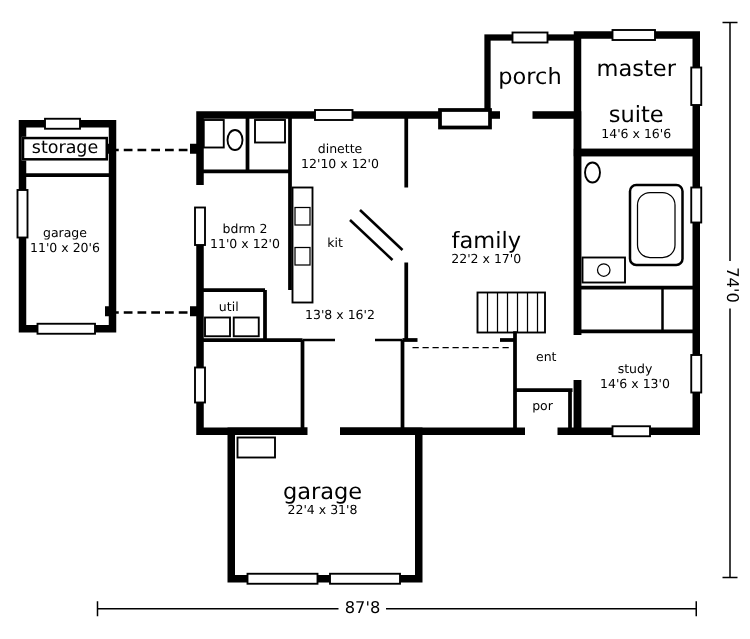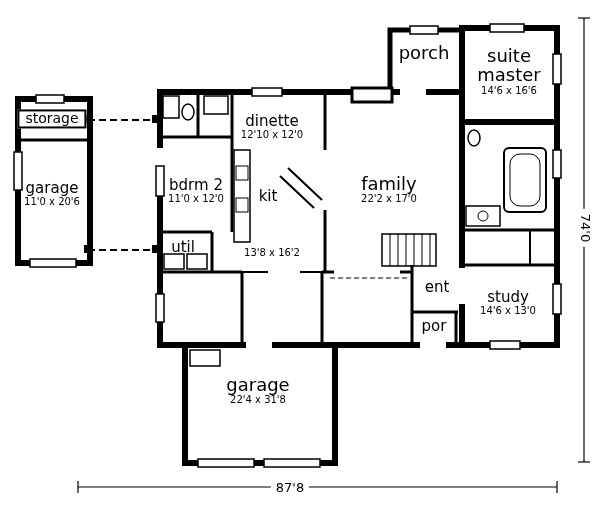--- a/index.html
+++ b/index.html
@@ -14,22 +14,22 @@
     overflow: hidden;
   }
   .plan-svg { position: absolute; left: 0; top: 0; }
   .lbl {
     position: absolute;
     transform: translate(-50%, -50%);
     text-align: center;
     line-height: 1.08;
     white-space: nowrap;
   }
-  .lbl .name { display: block; font-size: 15px; }
-  .lbl.big .name { font-size: 18px; }
+  .lbl .name { display: block; font-size: 10px; }
+  .lbl.big .name { font-size: 18px; margin-top: 18px; }
   .lbl .dims { display: block; font-size: 10px; margin-top: 1px; }
   .boxed .name { border: 2px solid #000; background: #fff; padding: 0 6px; font-size: 14px; }
   .dim-lbl {
     position: absolute;
     transform: translate(-50%, -50%);
     font-size: 13px;
     background: #fff;
     padding: 0 5px;
     white-space: nowrap;
   }
@@ -160,22 +160,22 @@
       <line x1="578" y1="18" x2="590" y2="18"></line>
       <line x1="578" y1="462" x2="590" y2="462"></line>
     </g>
   </svg>
 
   <div class="lbl big" style="left:424px; top:53px;">
     <span class="name">porch</span>
   </div>
 
   <div class="lbl big" style="left:509px; top:71px;">
+    <span class="name">master</span>
     <span class="name">suite</span>
-    <span class="name">master</span>
     <span class="dims">14'6 x 16'6</span>
   </div>
 
   <div class="lbl boxed" style="left:52px; top:119px;">
     <span class="name">storage</span>
   </div>
 
   <div class="lbl" style="left:52px; top:194px;">
     <span class="name">garage</span>
     <span class="dims">11'0 x 20'6</span>

